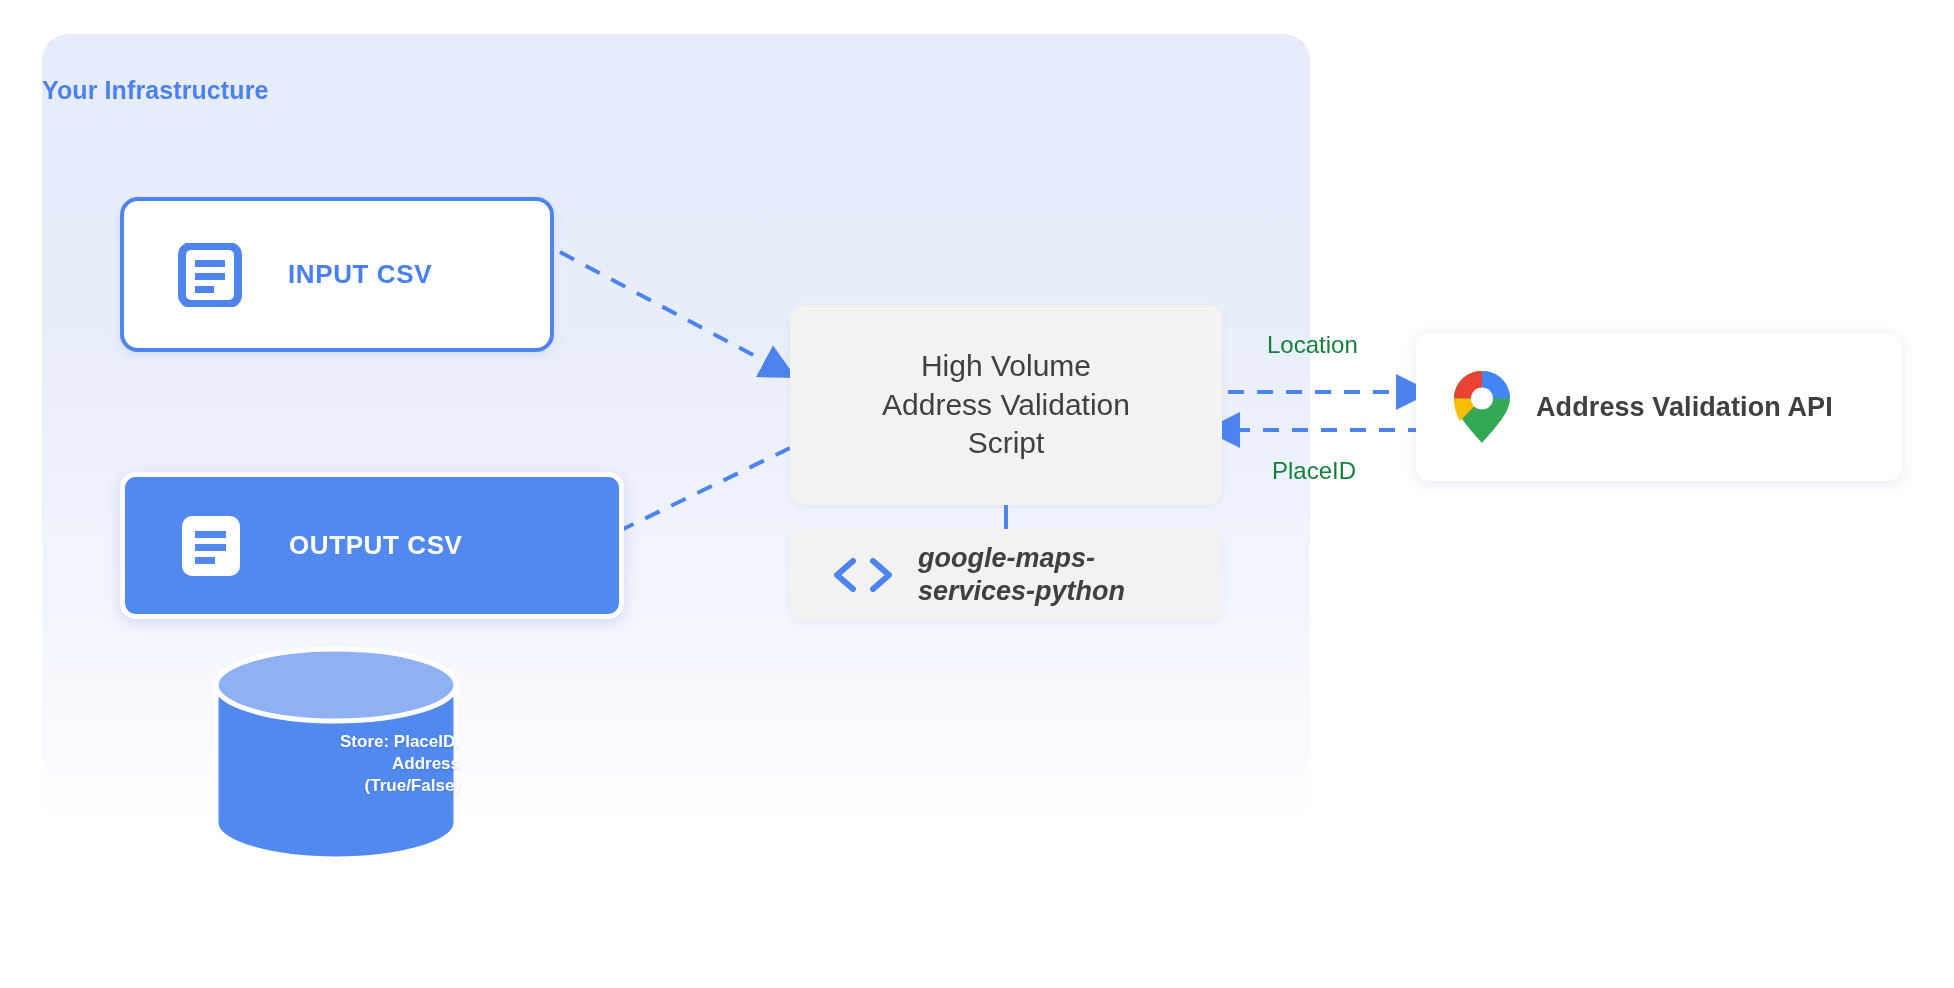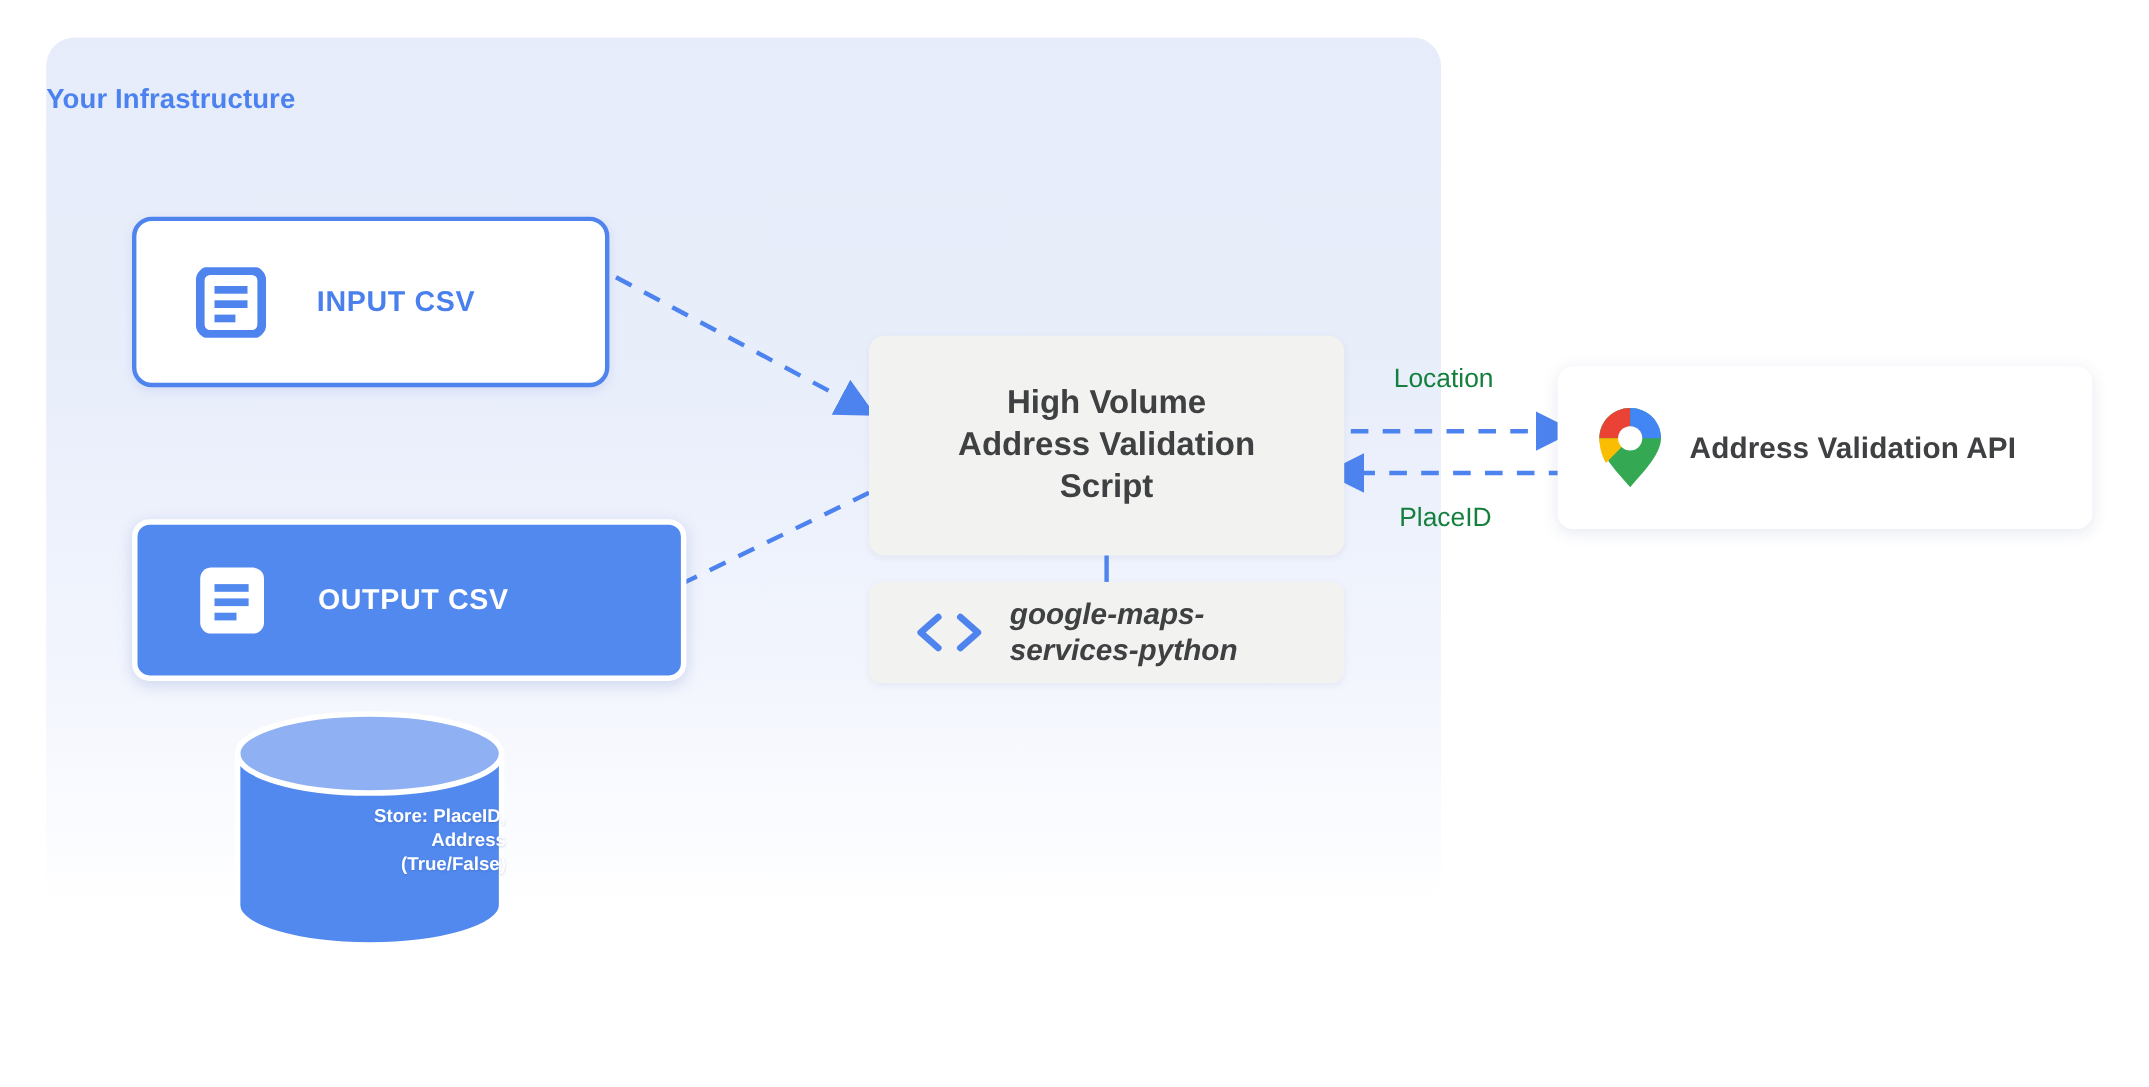--- a/index.html
+++ b/index.html
@@ -50,21 +50,21 @@
   .doc-icon{width:64px;height:64px;flex:0 0 64px;position:relative;}
 
   
   #script-box{
     position:absolute;left:790px;top:305px;width:432px;height:200px;
     background:#f2f2f0;border-radius:14px;
     display:flex;align-items:center;justify-content:center;
     box-shadow:0 2px 6px rgba(120,130,160,.10);
   }
   #script-box .label{
-    font-size:30px;font-weight:700;color:#3f4042;line-height:1.28;text-align:center;
+    font-size:30px;font-weight:400;color:#3f4042;line-height:1.28;text-align:center;
   }
 
   #lib-connector{
     position:absolute;left:1004px;top:505px;width:4px;height:24px;background:#4f84ef;
   }
 
   #lib-box{
     position:absolute;left:790px;top:529px;width:432px;height:92px;
     background:#f2f2f0;border-radius:12px;
     display:flex;align-items:center;

